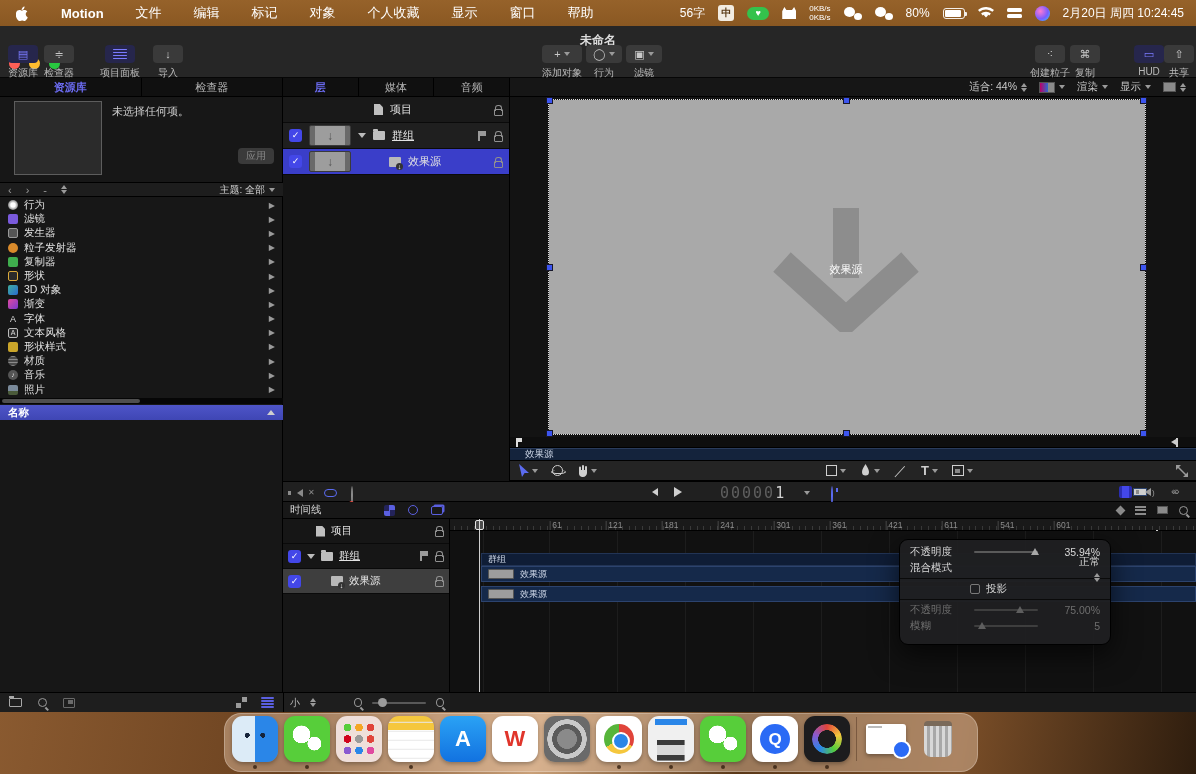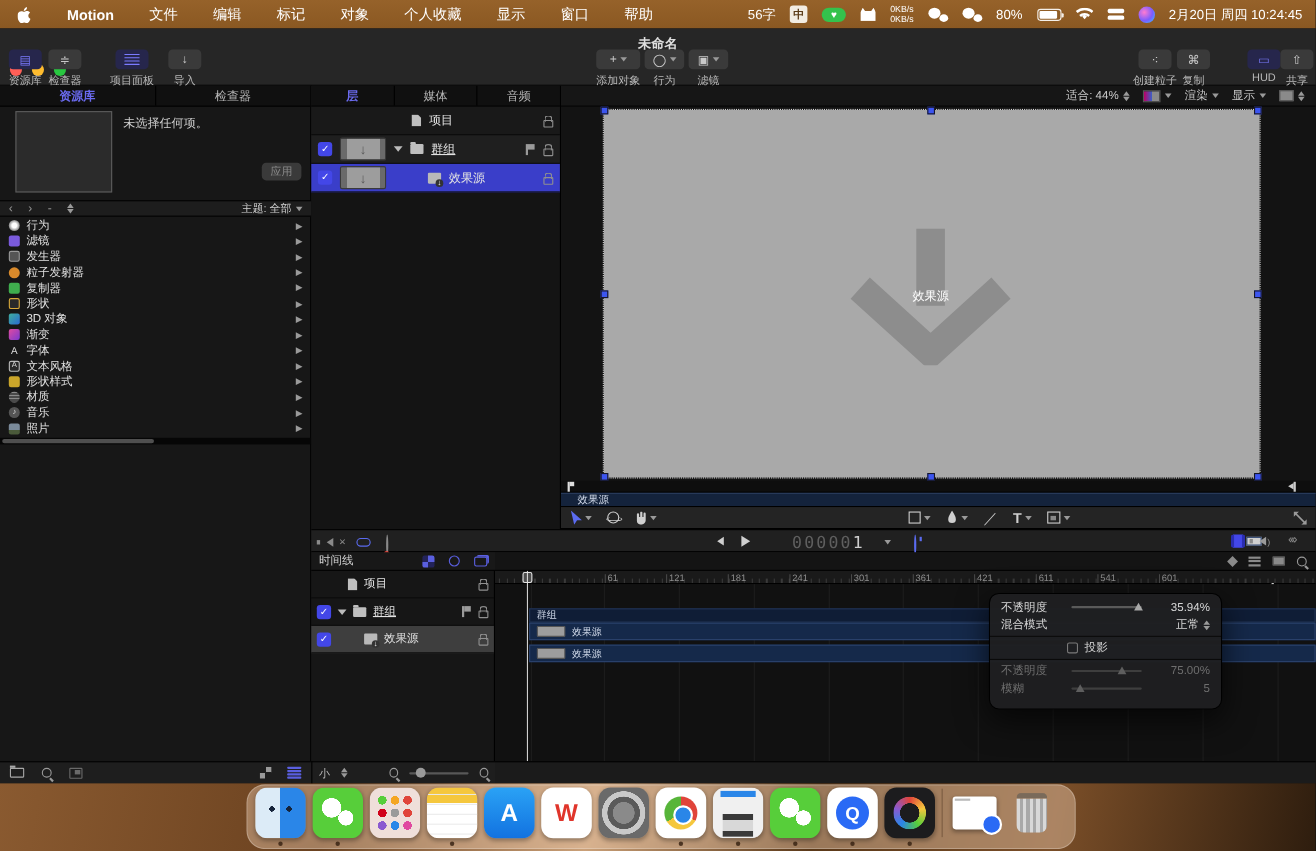--- a/index.html
+++ b/index.html
@@ -220,21 +220,21 @@
   .hud-row { display:flex; align-items:center; padding:0 10px; height:16px; }
   .hud-row .lbl { width:58px; }
   .hud-row .val { margin-left:auto; }
   .hud-row.dim { color:#6e6e6e; }
   .hslider { width:64px; height:2px; background:#5a5a5a; border-radius:1px; position:relative; margin-left:6px; }
   .hud-row.dim .hslider { background:#3e3e3e; }
   .hknob { position:absolute; top:-3px; width:0; height:0; border-left:4px solid transparent; border-right:4px solid transparent; border-bottom:7px solid #a8a8a8; }
   .hud-row.dim .hknob { border-bottom-color:#5e5e5e; }
   .hud-div { height:1px; background:#0a0a0a; margin:2px 0; }
   .hud-chk { width:10px; height:10px; border:1px solid #7a7a7a; border-radius:2px; margin-right:6px; }
-  .hud-sel { display:flex; align-items:center; gap:4px; margin-left:auto; }
+  .hud-sel { display:flex; align-items:flex-end; gap:4px; margin-left:auto;flex-direction:column; }
 
   
   .dock { left:224px; top:713px; width:754px; height:59px; background:rgba(233,199,170,.45); border:1px solid rgba(255,255,255,.25);
     border-radius:17px; display:flex; align-items:center; gap:6px; padding:0 7px; backdrop-filter:blur(2px); }
   .dock-item { width:46px; display:flex; flex-direction:column; align-items:center; flex:none; position:relative; }
   .dock-item.divider { width:1px; }
   .dock-item.divider .tile { width:1px; height:44px; background:rgba(90,60,40,.55); border-radius:0; box-shadow:none; }
   .tile { width:46px; height:46px; border-radius:11px; display:flex; align-items:center; justify-content:center;
     box-shadow:0 2px 4px rgba(0,0,0,.3); position:relative; overflow:hidden; }
   .tile .g { font-size:22px; font-weight:bold; line-height:1; }
@@ -493,20 +493,24 @@
 
         <div class="lib-row">
           <span class="lib-ic c-photos"></span>
           <span class="lbl">照片</span>
           <span class="arr">▶</span>
         </div>
       </div>
     <div class="abs lib-scroll">
         <i></i>
       </div>
+    <div class="abs name-hdr">
+      <span>名称</span>
+        <span class="tri-u"></span>
+    </div>
     <div class="abs bbar-left" style="top:614px">
       <span class="folder2"></span>
       <span class="mag"></span>
       <span class="prevtog"></span>
       <span class="right">
         <span class="grid-ic"></span>
         <span class="list-ic">
             <i></i>
             <i></i>
             <i></i>

